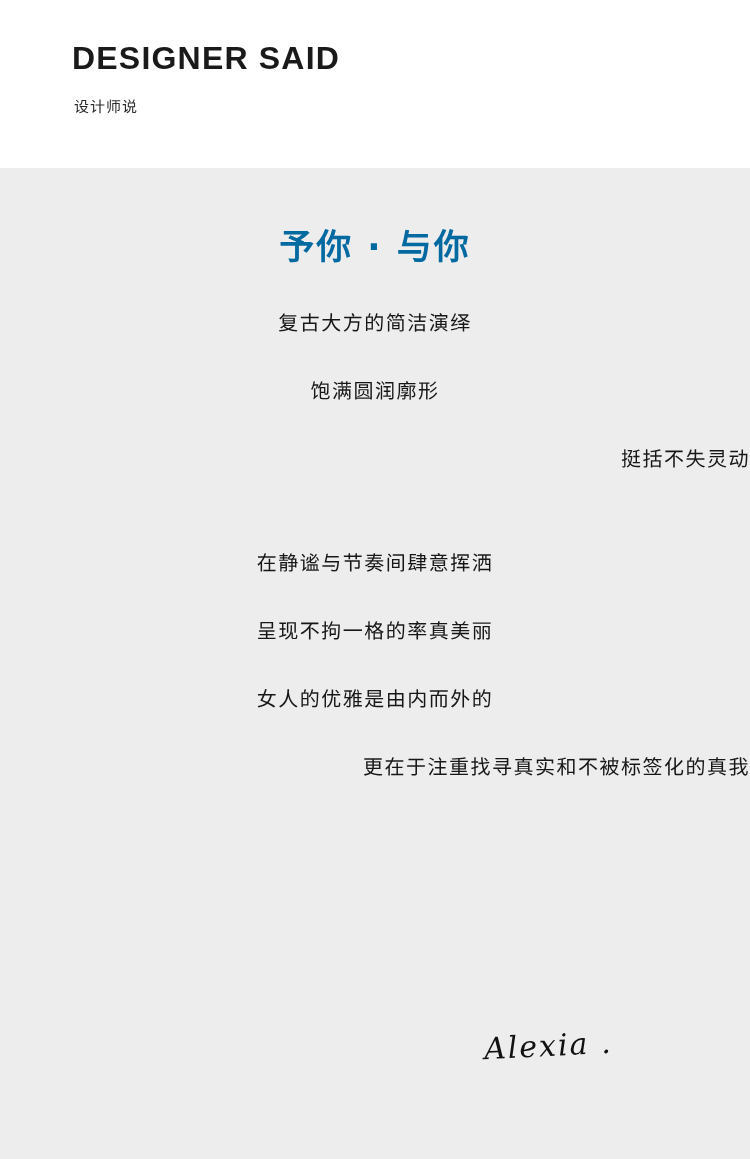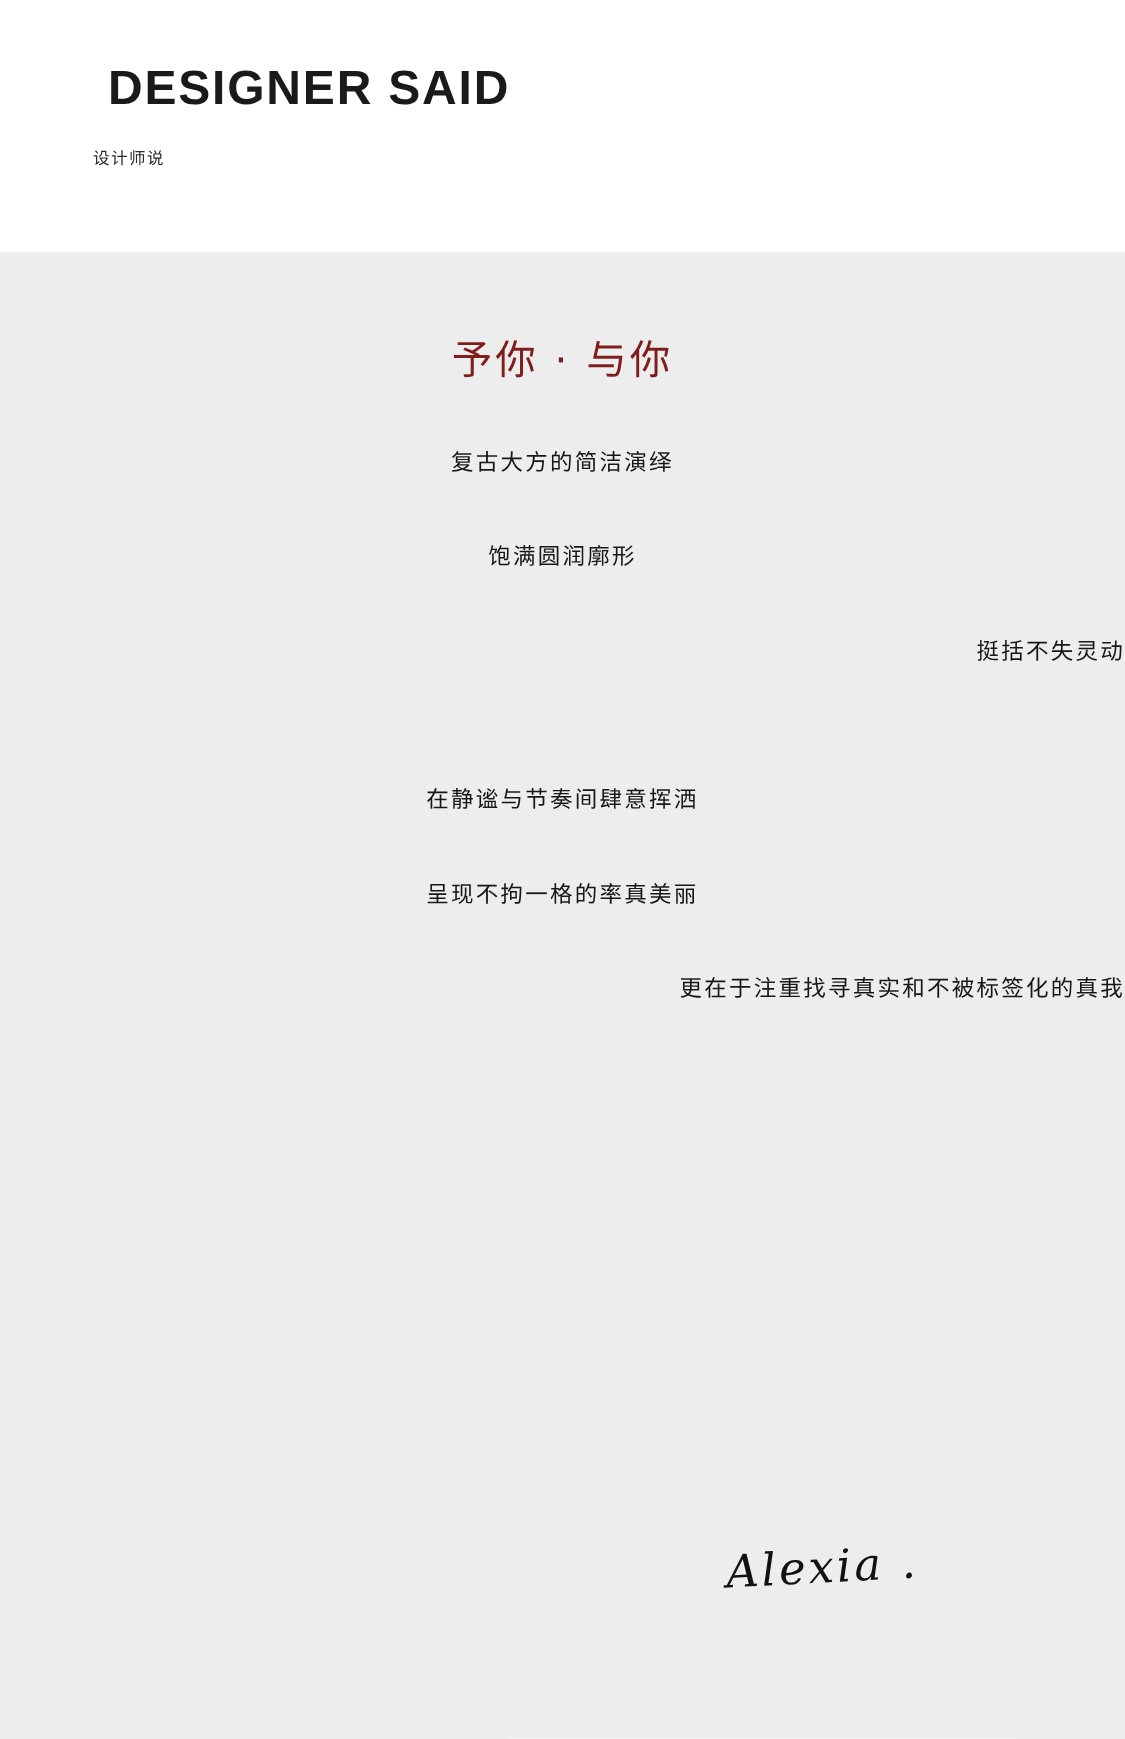--- a/index.html
+++ b/index.html
@@ -35,55 +35,55 @@
     top: 42px;
     font-size: 32px;
     font-weight: bold;
     letter-spacing: 1.2px;
     color: #1a1a1a;
     line-height: 1;
     font-family: "Liberation Sans", "DejaVu Sans", sans-serif;
   }
   .header-subtitle {
     position: absolute;
-    left: 62px;
+    left: 74px;
     top: 100px;
-    font-size: 11px;
+    font-size: 15px;
     color: #2b2b2b;
     letter-spacing: 1px;
     line-height: 1;
     font-family: "DejaVu Sans", "Liberation Sans", sans-serif;
   }
   
   .panel {
     position: absolute;
     left: 0;
     top: 168px;
     width: 750px;
     height: 991px;
     background: #ededed;
     text-align: center;
   }
   .panel-title {
     margin: 0;
     padding-top: 50px;
-    font-size: 27px;
-    font-weight: normal;
-    color: #7f1d1d;
+    font-size: 35px;
+    font-weight: bold;
+    color: #0369a1;
     letter-spacing: 2px;
     font-family: "DejaVu Sans", "Liberation Sans", sans-serif;
   }
   .lines-group {
     margin-top: 44px;
   }
   .lines-group.second {
     margin-top: 84px;
   }
   .line {
-    font-size: 15px;
+    font-size: 20px;
     color: #171717;
     letter-spacing: 1.5px;
     line-height: 1;
     margin: 0 0 48px 0;
     font-family: "DejaVu Sans", "Liberation Sans", sans-serif;
   }
   .lines-group .line:last-child {
     margin-bottom: 0;
     text-align: right;
   }
@@ -116,19 +116,20 @@
 
     <div class="lines-group first">
       <p class="line">复古大方的简洁演绎</p>
       <p class="line">饱满圆润廓形</p>
       <p class="line">挺括不失灵动</p>
     </div>
 
     <div class="lines-group second">
       <p class="line">在静谧与节奏间肆意挥洒</p>
       <p class="line">呈现不拘一格的率真美丽</p>
+      <p class="line">女人的优雅是由内而外的</p>
       <p class="line">更在于注重找寻真实和不被标签化的真我</p>
     </div>
 
     <div class="signature">Alexia .</div>
 
   </div>
 </div>
 
 </body></html>

